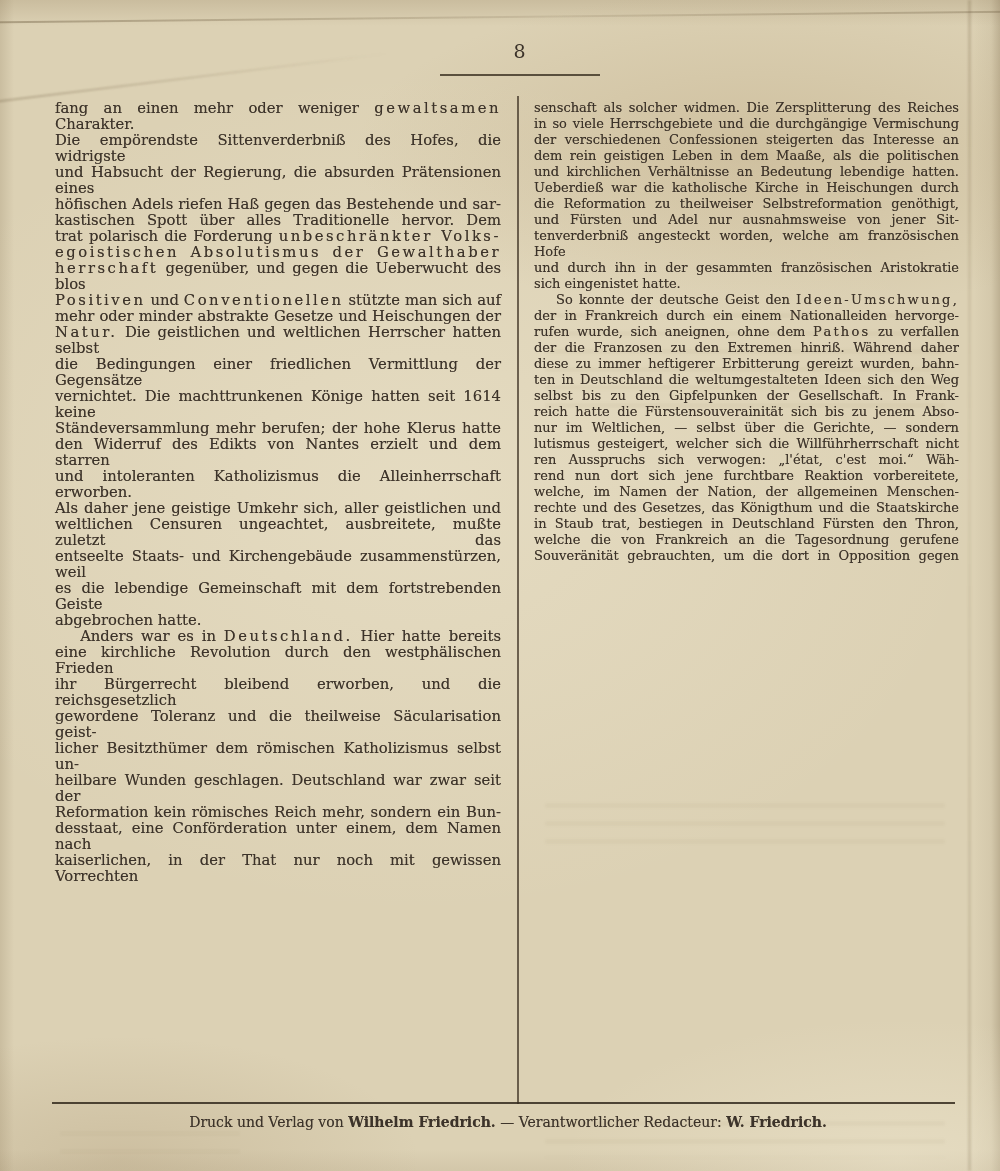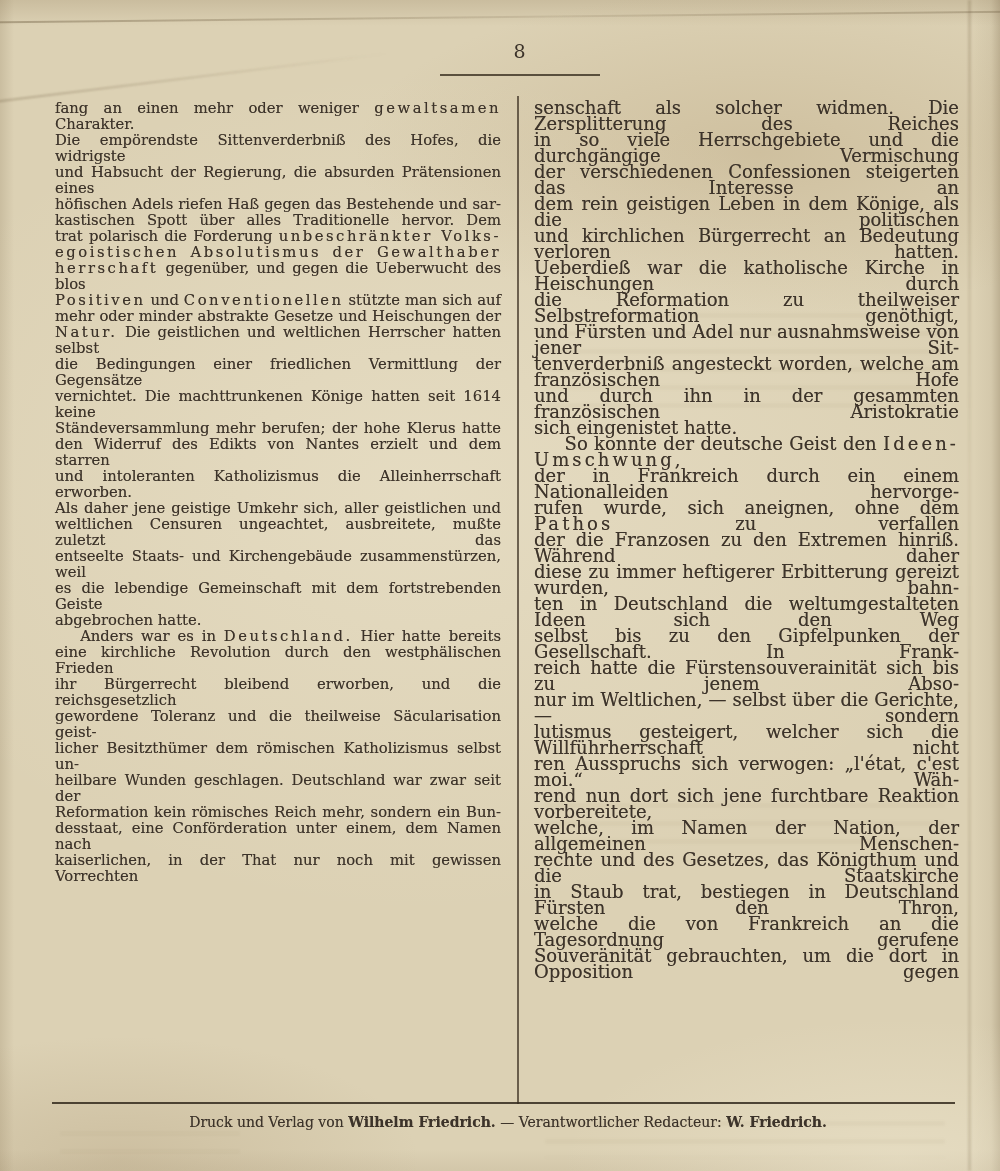--- a/index.html
+++ b/index.html
@@ -40,21 +40,21 @@
     background:rgba(58,47,33,.8);}
 
   .col{position:absolute;top:100px;}
   .col-left{left:55px;width:446px;}
   .col-right{left:534px;width:425px;}
   .divider-v{position:absolute;left:517px;top:96px;width:1.6px;height:1008px;
     background:rgba(62,50,36,.72);}
 
   .line{font-size:14.8px;line-height:16px;text-align:justify;text-align-last:justify;
     text-shadow:0 0 .5px rgba(60,48,35,.55);}
-  .col-right .art .line{font-size:18px;}
+  .col-right .art .line{font-size:13px;}
   .line.indent{text-indent:1.7em;}
   .line.endline{text-align-last:left;}
   .sperr{letter-spacing:.17em;}
   .bold{font-weight:bold;}
 
   .footer-rule{position:absolute;left:52px;top:1102px;width:903px;height:2.4px;
     background:rgba(52,42,29,.85);}
   .imprint{position:absolute;left:8px;top:1112px;width:1000px;text-align:center;
     font-size:14px;line-height:20px;text-shadow:0 0 .5px rgba(60,48,35,.5);}
 </style>
@@ -106,22 +106,22 @@
       <div class="line">Reformation kein römisches Reich mehr, sondern ein Bun-</div>
       <div class="line">desstaat, eine Conförderation unter einem, dem Namen nach</div>
       <div class="line">kaiserlichen, in der That nur noch mit gewissen Vorrechten</div>
     </div>
 
   <div class="col col-right">
     <div class="art" id="rightart">
         <div class="line">senschaft als solcher widmen.  Die Zersplitterung des Reiches</div>
         <div class="line">in so viele Herrschgebiete und die durchgängige Vermischung</div>
         <div class="line">der verschiedenen Confessionen steigerten das Interesse an</div>
-        <div class="line">dem rein geistigen Leben in dem Könige, als die politischen</div>
-        <div class="line">und kirchlichen Bürgerrecht an Bedeutung verloren hatten.</div>
+        <div class="line">dem rein geistigen Leben in dem Maaße, als die politischen</div>
+        <div class="line">und kirchlichen Verhältnisse an Bedeutung lebendige hatten.</div>
         <div class="line">Ueberdieß war die katholische Kirche in Heischungen durch</div>
         <div class="line">die Reformation zu theilweiser Selbstreformation genöthigt,</div>
         <div class="line">und Fürsten und Adel nur ausnahmsweise von jener Sit-</div>
         <div class="line">tenverderbniß angesteckt worden, welche am französischen Hofe</div>
         <div class="line">und durch ihn in der gesammten französischen Aristokratie</div>
         <div class="line endline">sich eingenistet hatte.</div>
         <div class="line indent">So konnte der deutsche Geist den <span class="sperr">Ideen-Umschwung,</span></div>
         <div class="line">der in Frankreich durch ein einem Nationalleiden hervorge-</div>
         <div class="line">rufen wurde, sich aneignen, ohne dem <span class="sperr">Pathos</span> zu verfallen</div>
         <div class="line">der die Franzosen zu den Extremen hinriß.  Während daher</div>

